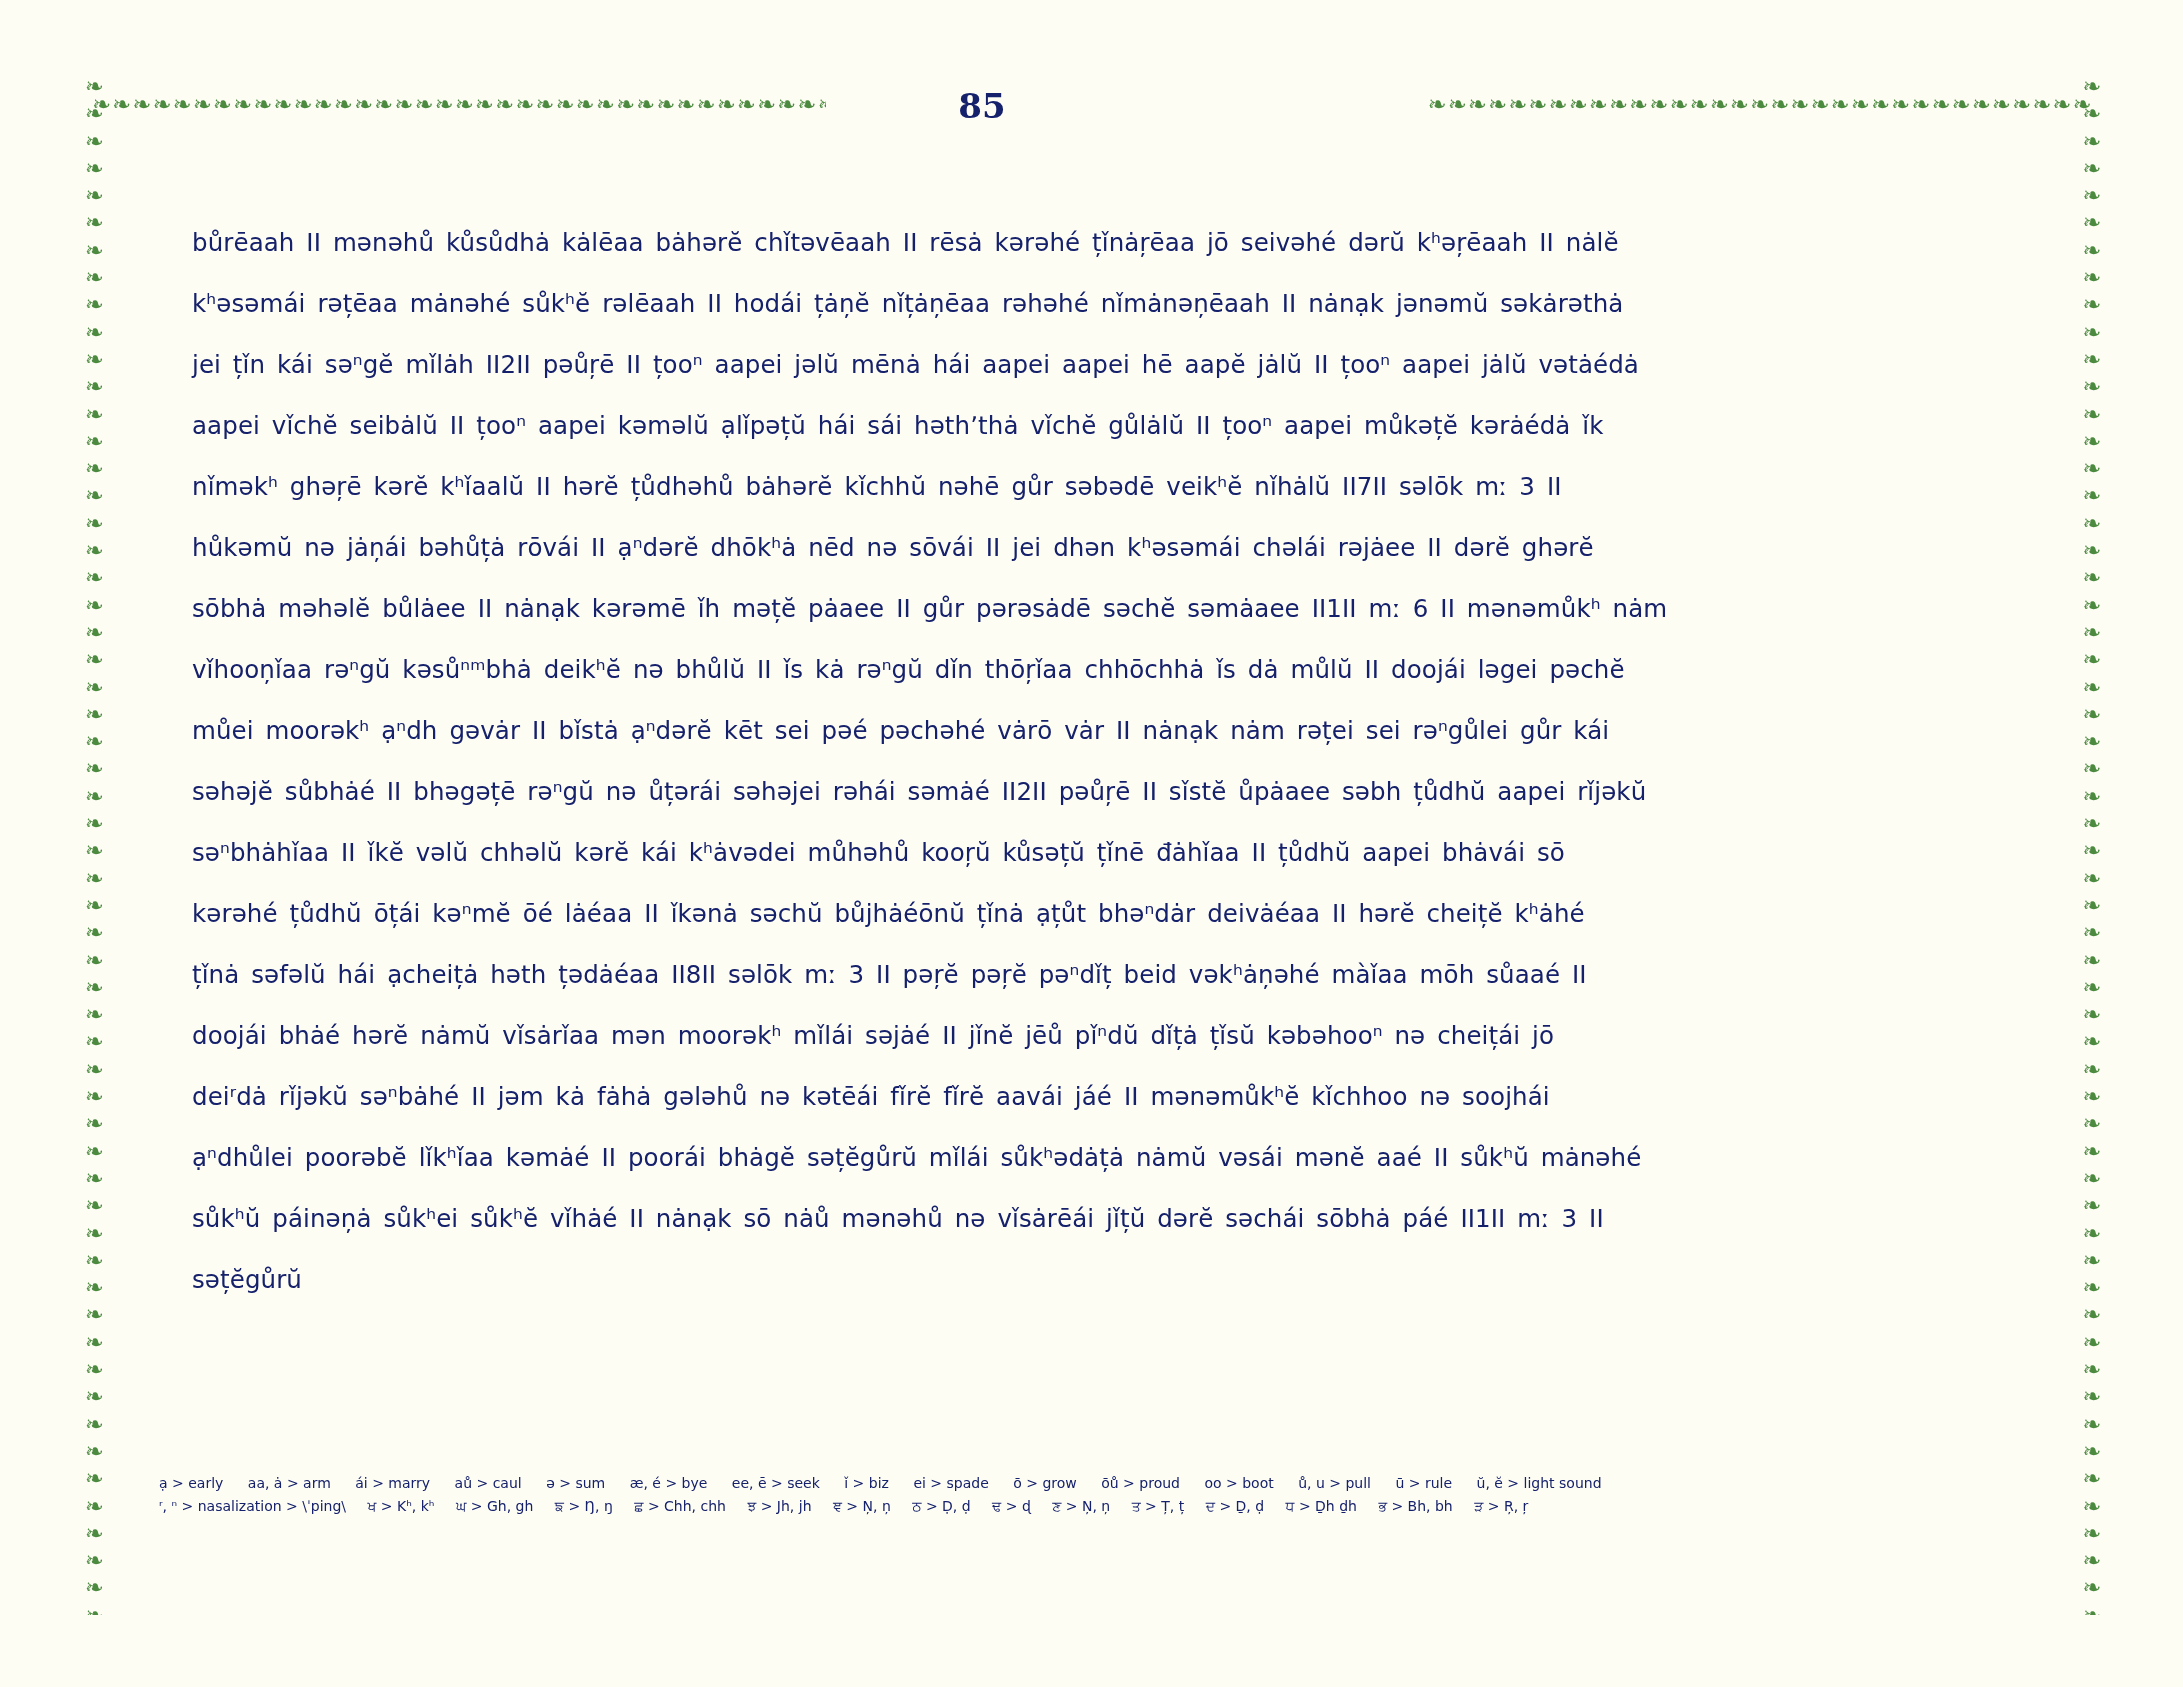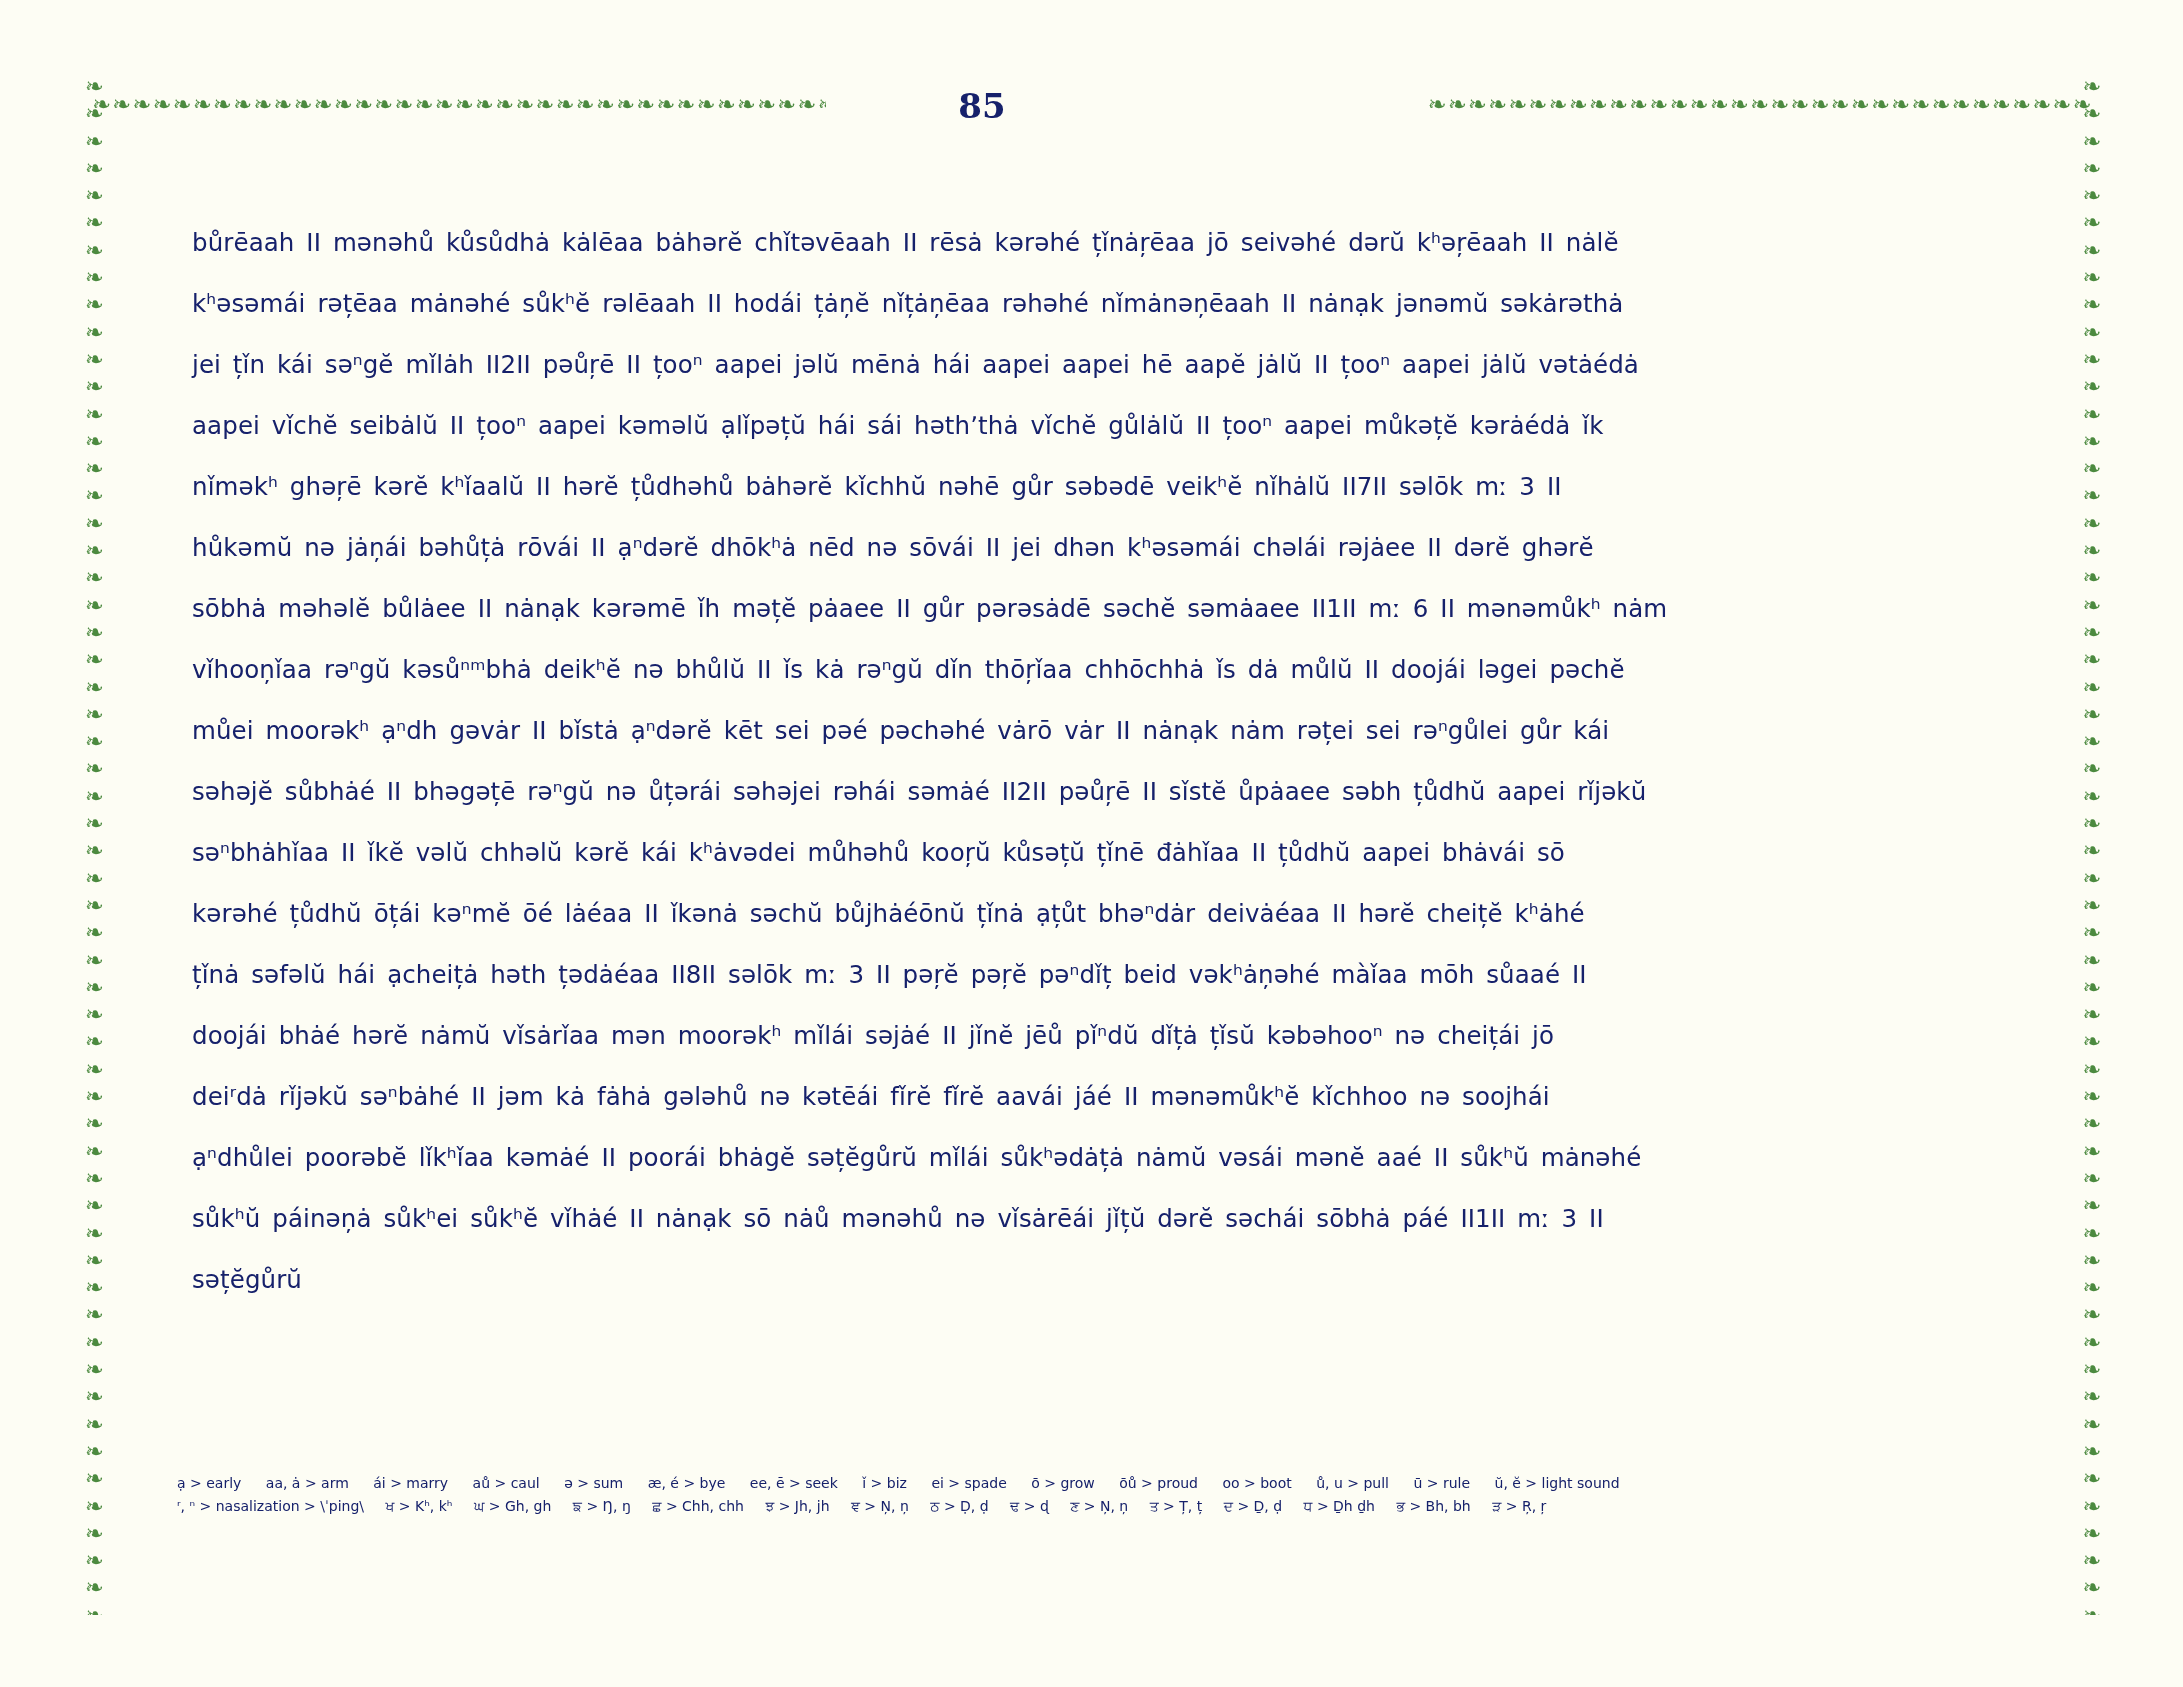--- a/index.html
+++ b/index.html
@@ -113,21 +113,20 @@
     color: #16216b;
   }
   .quickref-title {
     font-size: 14.6px;
     margin-bottom: 9.3px;
   }
   .quickref-row {
     font-size: 14px;
     line-height: 22.5px;
     white-space: nowrap;
-    margin-left: 18px;
   }
   .quickref-row .cell {
     display: inline-block;
     margin-right: 20px;
   }
   .quickref-row-2 .cell {
     margin-right: 17px;
   }
 </style>
 </head>

